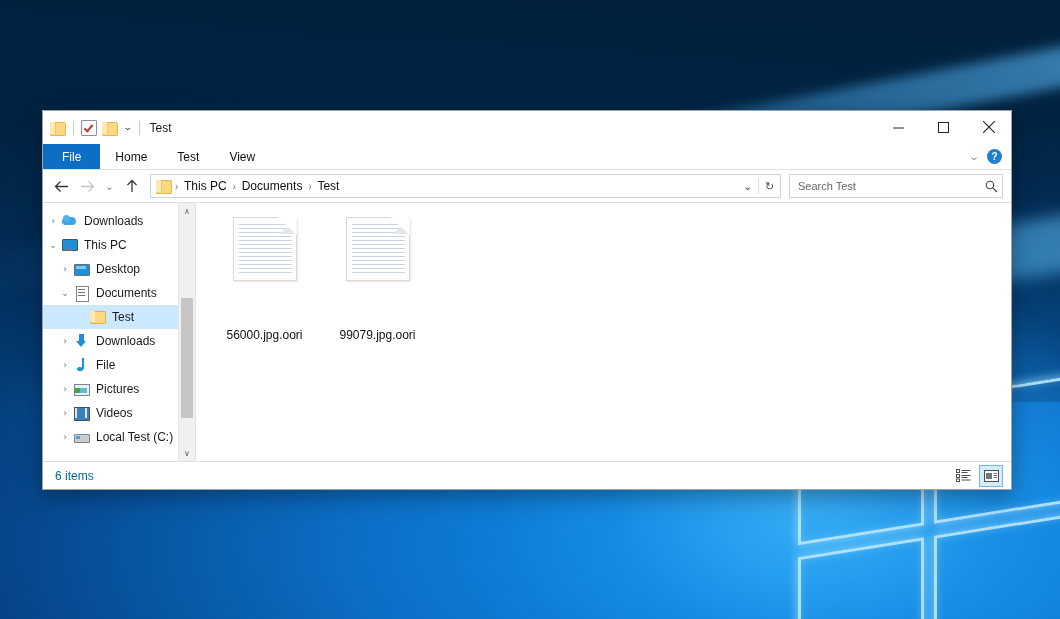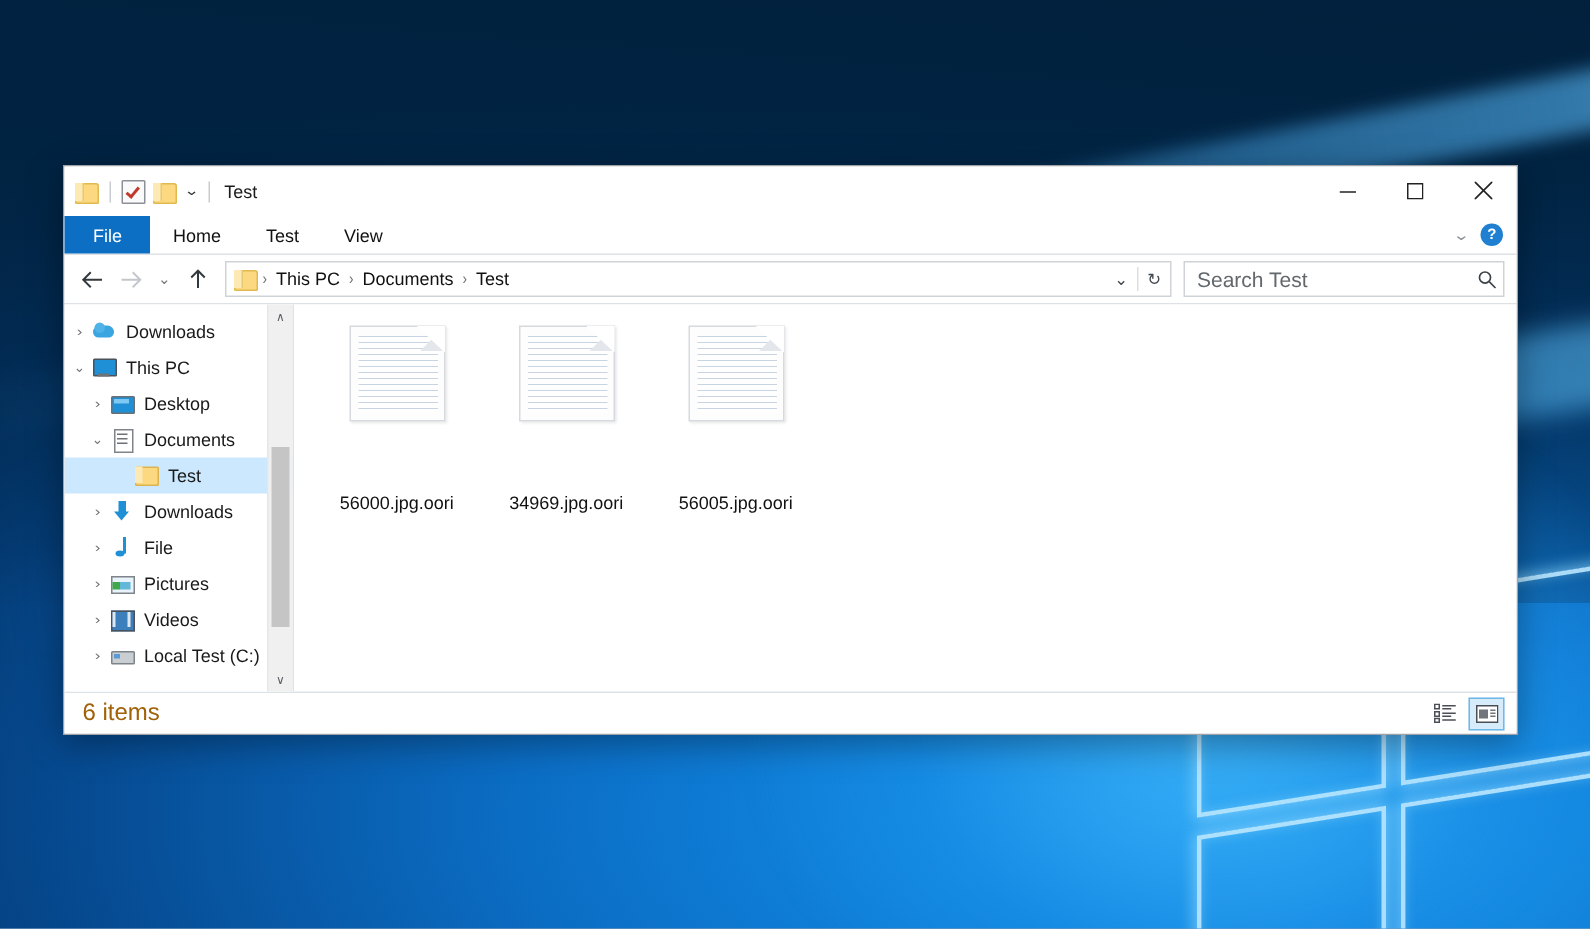--- a/index.html
+++ b/index.html
@@ -301,21 +301,21 @@
     height: 22px;
     border: 1px solid #cfd3d7;
     margin-left: 6px;
     display: flex;
     align-items: center;
     padding: 0 4px 0 8px;
     background: #fff;
     flex: 0 0 auto;
   }
   .search-ph {
-    font-size: 14px;
+    font-size: 11px;
     color: #63686d;
     flex: 1 1 auto;
   }
 
   
   .body {
     flex: 1 1 auto;
     display: flex;
     min-height: 0;
     border-top: 1px solid #dfe2e5;
@@ -540,22 +540,22 @@
 
   
   .statusbar {
     height: 27px;
     flex: 0 0 auto;
     border-top: 1px solid #dfe2e5;
     background: #fff;
     display: flex;
     align-items: center;
     padding: 0 8px 0 12px;
-    font-size: 16px;
-    color: #a16207;
+    font-size: 12px;
+    color: #0369a1;
   }
   .view-btns {
     margin-left: auto;
     display: flex;
     align-items: center;
     gap: 5px;
   }
   .view-btn {
     width: 22px; height: 20px;
     display: flex; align-items: center; justify-content: center;
@@ -752,32 +752,24 @@
       </div>
 
 
 
       <div class="file-item">
         <div class="doc-icon">
           <div class="lines"></div>
           <div class="fold-tri"></div>
           <div class="fold-cover"></div>
         </div>
-        <div class="file-label">34969.jpg.oori</div>
-      </div>
-
-
-      <div class="file-item">
-        <div class="doc-icon">
-          <div class="lines"></div>
-          <div class="fold-tri"></div>
-          <div class="fold-cover"></div>
-        </div>
-        <div class="file-label">56005.jpg.oori</div>
-      </div>
+        <div class="file-label">99079.jpg.oori</div>
+      </div>
+
+
 
     </div>
   </div>
 
   <div class="statusbar">
     <span>6 items</span>
     <div class="view-btns">
       <div class="view-btn">
         <svg width="15" height="13" viewBox="0 0 15 13">
           <rect x="0.5" y="0.5" width="3" height="3" fill="none" stroke="#4a4f55" stroke-width="1"></rect>

